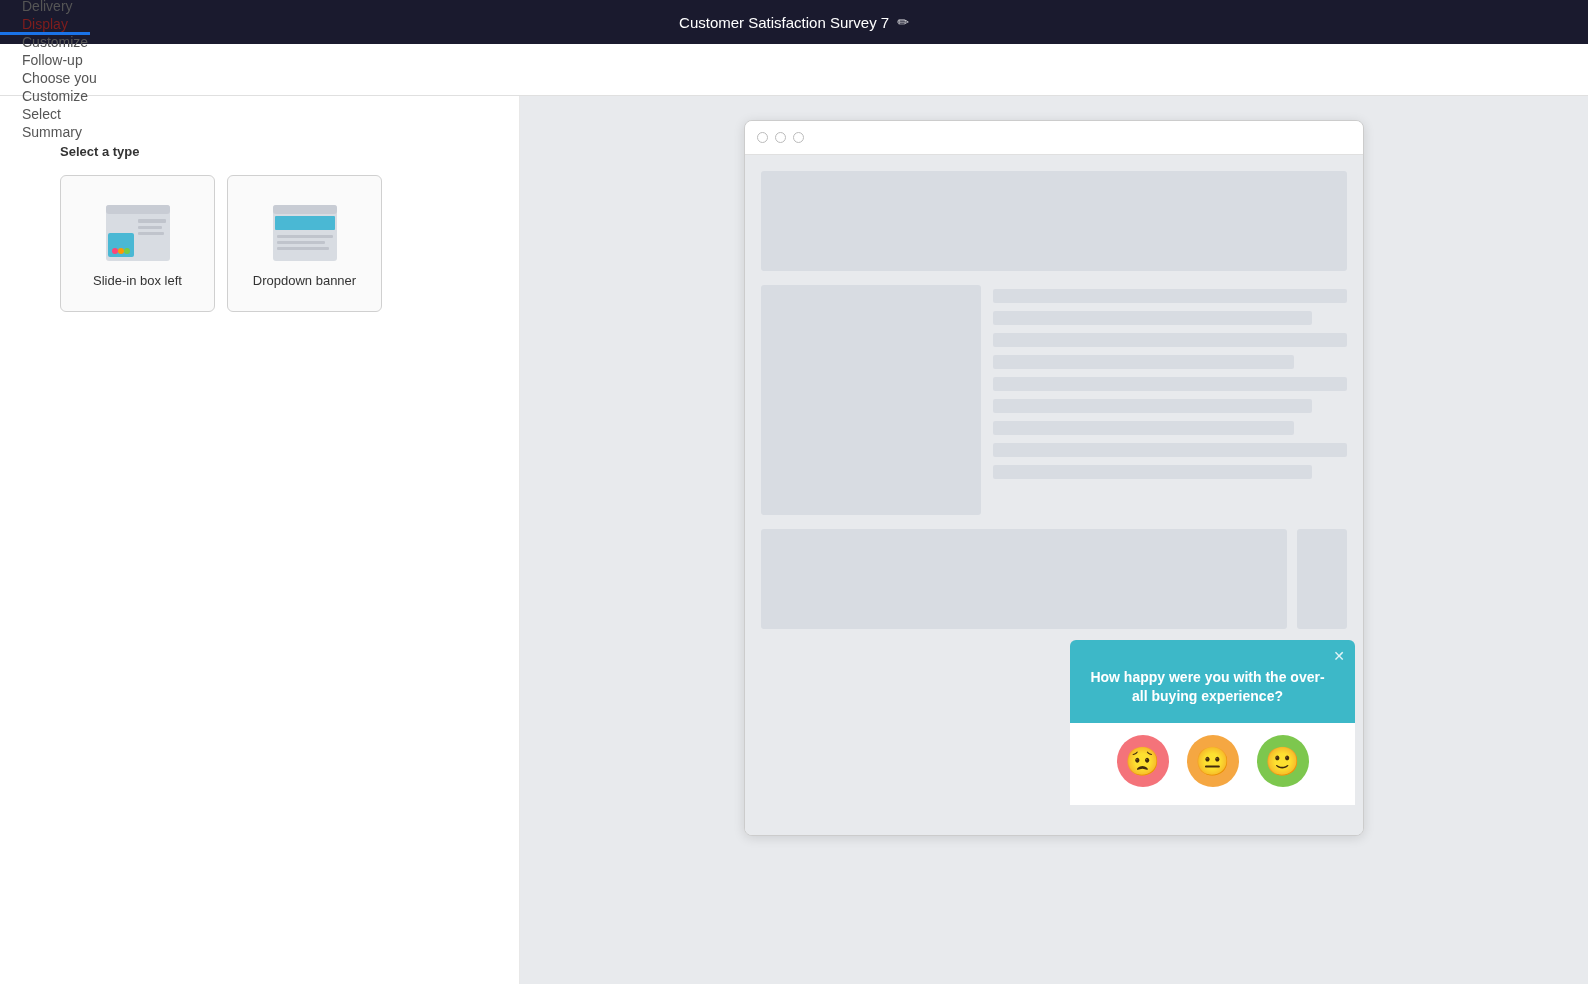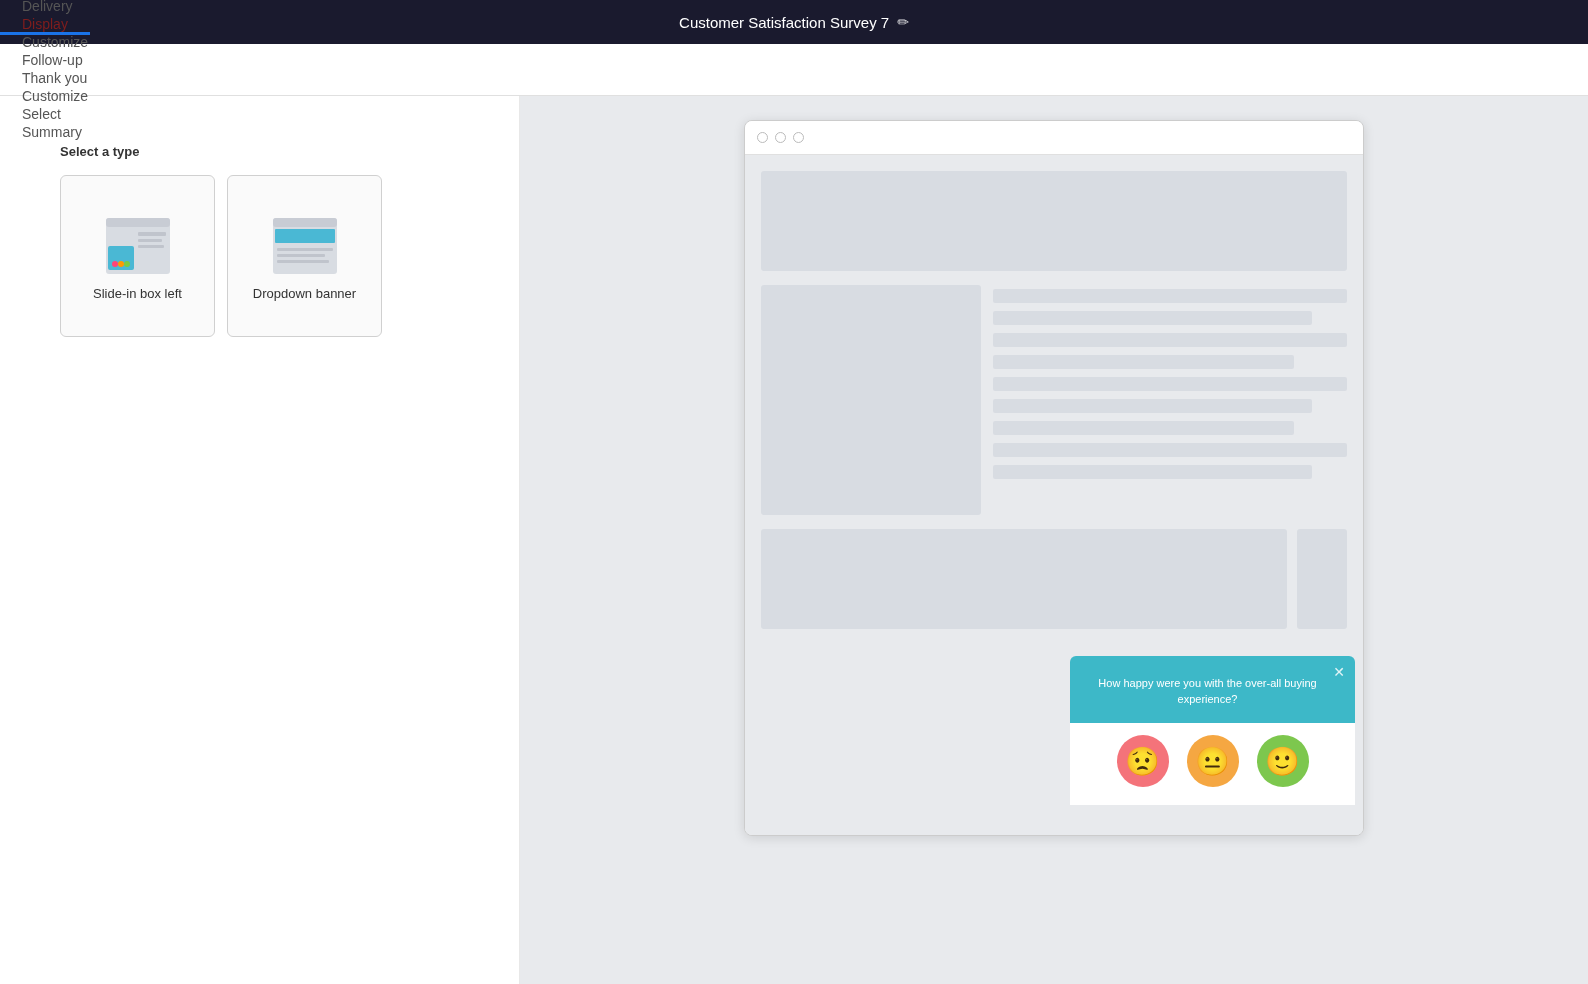--- a/index.html
+++ b/index.html
@@ -76,21 +76,21 @@
       color: #333;
       margin-bottom: 16px;
     }
     .type-grid {
       display: flex;
       flex-wrap: wrap;
       gap: 12px;
     }
     .type-card {
       width: 155px;
-      height: 162px;
+      height: 137px;
       border: 1.5px solid #d0d0d0;
       border-radius: 6px;
       background: #fafafa;
       display: flex;
       flex-direction: column;
       align-items: center;
       justify-content: center;
       cursor: pointer;
       padding: 16px 12px 12px;
       gap: 10px;
@@ -185,24 +185,24 @@
     .popup-close {
       position: absolute;
       top: 8px;
       right: 10px;
       color: #fff;
       font-size: 14px;
       cursor: pointer;
       opacity: 0.85;
     }
     .popup-question {
-      padding: 20px 30px 16px 20px;
+      padding: 28px 30px 16px 20px;
       color: #fff;
-      font-size: 11px;
-      font-weight: 400;
+      font-size: 14px;
+      font-weight: 700;
       text-align: center;
       line-height: 1.4;
     }
     .popup-emojis {
       display: flex;
       justify-content: center;
       gap: 18px;
       padding: 12px 20px 18px;
       background: #fff;
     }
@@ -226,21 +226,21 @@
 <div class="top-bar">
   <span>Customer Satisfaction Survey 7</span>
   <span class="edit-icon">✏</span>
 </div>
 
 <nav class="nav-tabs">
   <div class="nav-tab">Delivery</div>
   <div class="nav-tab active">Display</div>
   <div class="nav-tab">Customize</div>
   <div class="nav-tab">Follow-up</div>
-  <div class="nav-tab">Thank you</div>
+  <div class="nav-tab">Choose you</div>
   <div class="nav-tab">Customize</div>
   <div class="nav-tab">Select</div>
   <div class="nav-tab">Summary</div>
 </nav>
 
 <div class="main">
 
   <div class="left-panel">
 
     <div class="select-type-label">Select a type</div>

